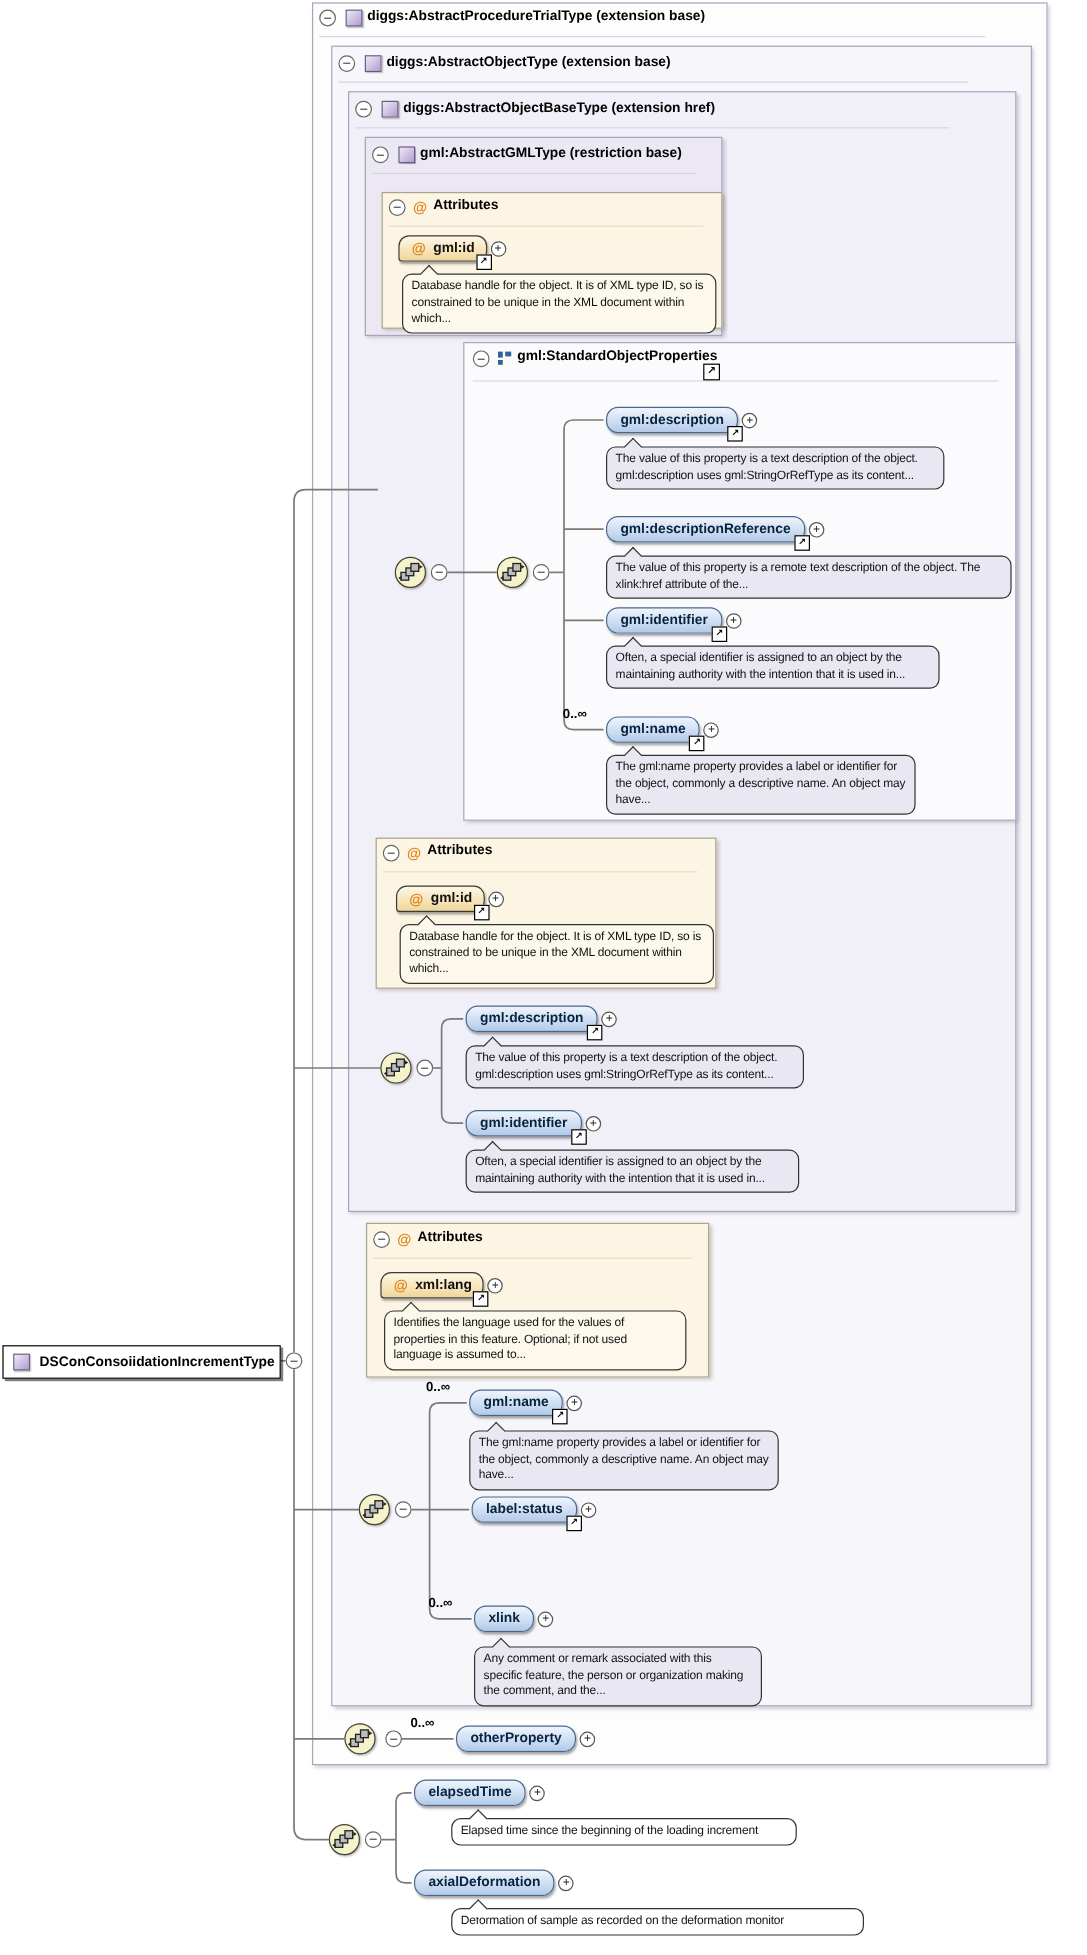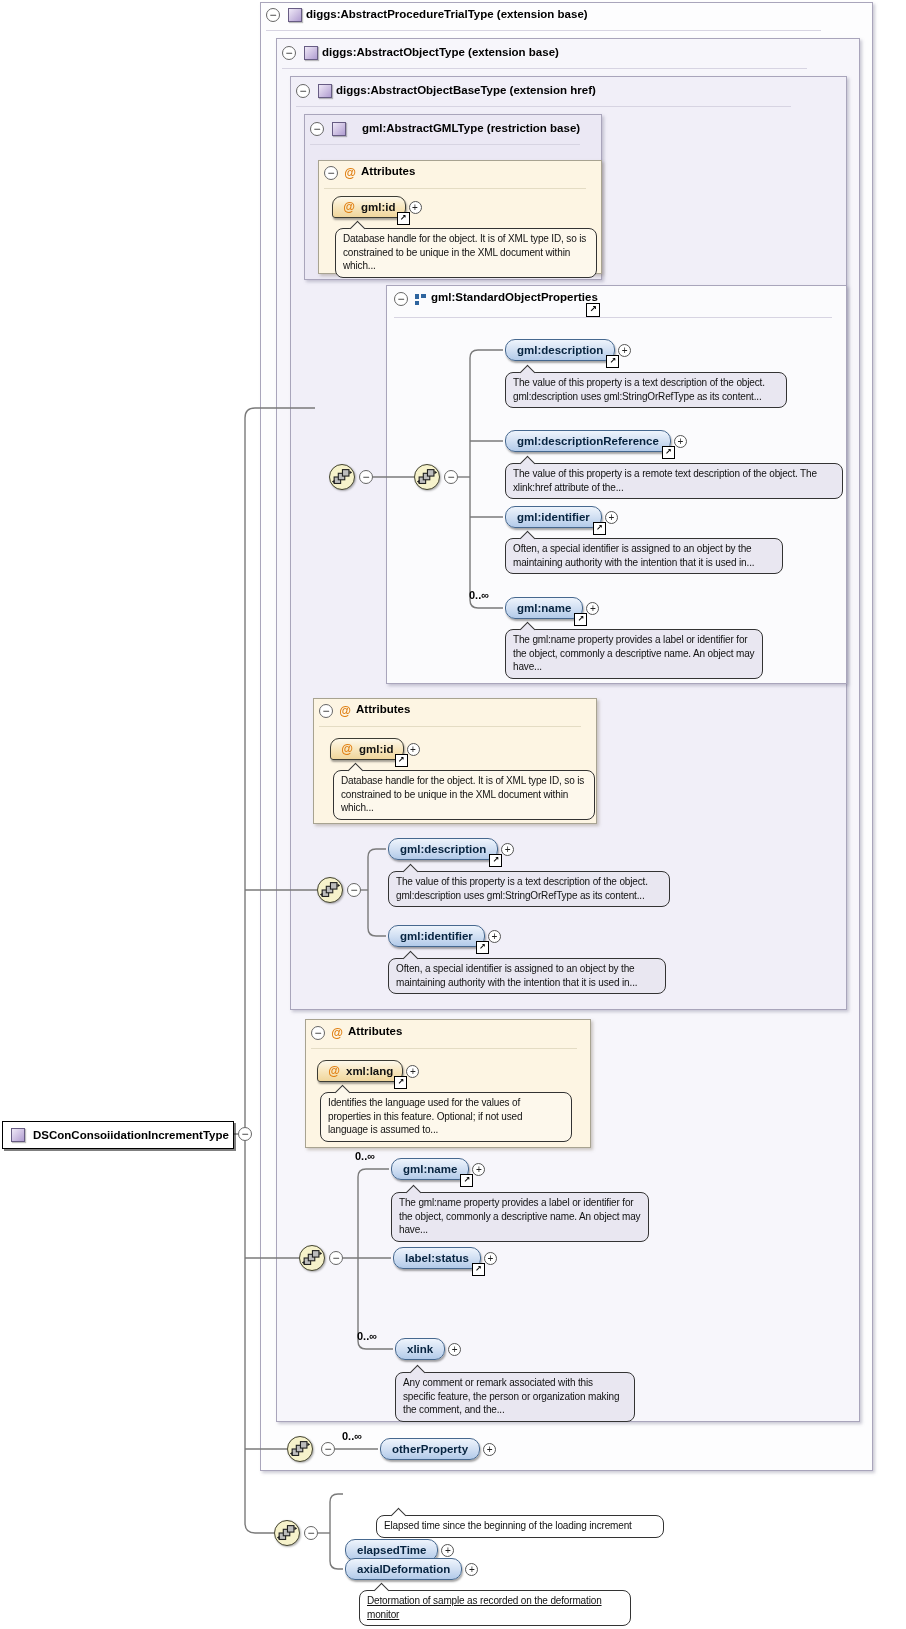--- a/index.html
+++ b/index.html
@@ -115,21 +115,21 @@
   <div class="hlabel" style="left:322px;top:46px;">diggs:AbstractObjectType (extension base)</div>
   <div class="sep" style="left:282px;top:68px;width:525px;"></div>
 
   <div class="minus" style="left:296px;top:84px;"><span>−</span></div>
   <div class="typeicon" style="left:318px;top:84px;"></div>
   <div class="hlabel" style="left:336px;top:84px;">diggs:AbstractObjectBaseType (extension href)</div>
   <div class="sep" style="left:296px;top:106px;width:495px;"></div>
 
   <div class="minus" style="left:310px;top:122px;"><span>−</span></div>
   <div class="typeicon" style="left:332px;top:122px;"></div>
-  <div class="hlabel" style="left:350px;top:122px;margin-left:12px;">gml:AbstractGMLType (restriction base)</div>
+  <div class="hlabel" style="left:350px;top:122px;">gml:AbstractGMLType (restriction base)</div>
   <div class="sep" style="left:310px;top:144px;width:270px;"></div>
 
   <div class="minus" style="left:394px;top:292px;"><span>−</span></div>
   <div class="gicon" style="left:414px;top:292px;">
     <svg viewBox="0 0 13 13">
         <rect x="1" y="1" width="4" height="5" fill="#2e649e"></rect>
         <rect x="7" y="1" width="5" height="4" fill="#2e649e"></rect>
         <rect x="1" y="8" width="4" height="4" fill="#2e649e"></rect>
       </svg>
   </div>
@@ -333,35 +333,35 @@
   <div class="bubble" style="left:395px;top:1372px;width:240px;"><span>Any comment or remark associated with this specific feature, the person or organization making the comment, and the...</span></div>
 
   <div class="occ" style="left:342px;top:1430px;">0..∞</div>
   <div class="el" style="left:380px;top:1438px;">
     <div class="pill">
         <span>otherProperty</span>
       </div>
     <div class="plus"><span>+</span></div>
   </div>
 
-  <div class="el" style="left:345px;top:1539px;">
+  <div class="el" style="left:345px;top:1483px;">
     <div class="pill">
         <span>elapsedTime</span>
       </div>
     <div class="plus"><span>+</span></div>
   </div>
   <div class="bubble bwhite" style="left:345px;top:1515px;width:288px;"><span>Elapsed time since the beginning of the loading increment</span></div>
 
   <div class="el" style="left:345px;top:1558px;">
     <div class="pill">
         <span>axialDeformation</span>
       </div>
     <div class="plus"><span>+</span></div>
   </div>
-  <div class="bubble bwhite" style="left:328px;top:1590px;width:272px;text-decoration:underline;"><span>Deformation of sample as recorded on the deformation monitor</span></div>
+  <div class="bubble bwhite" style="left:345px;top:1590px;width:344px;"><span>Deformation of sample as recorded on the deformation monitor</span></div>
 
   <div class="rootbox" style="left:2px;top:1121px;width:230px;height:26px;">
     <div class="typeicon" style="position:static;margin:0 8px 0 8px;flex:0 0 auto;"></div>
     <span class="rootlabel">DSConConsoiidationIncrementType</span>
   </div>
   <div class="minus" style="left:238px;top:1127px;"><span>−</span></div>
 
 </div>
 
 </body></html>

